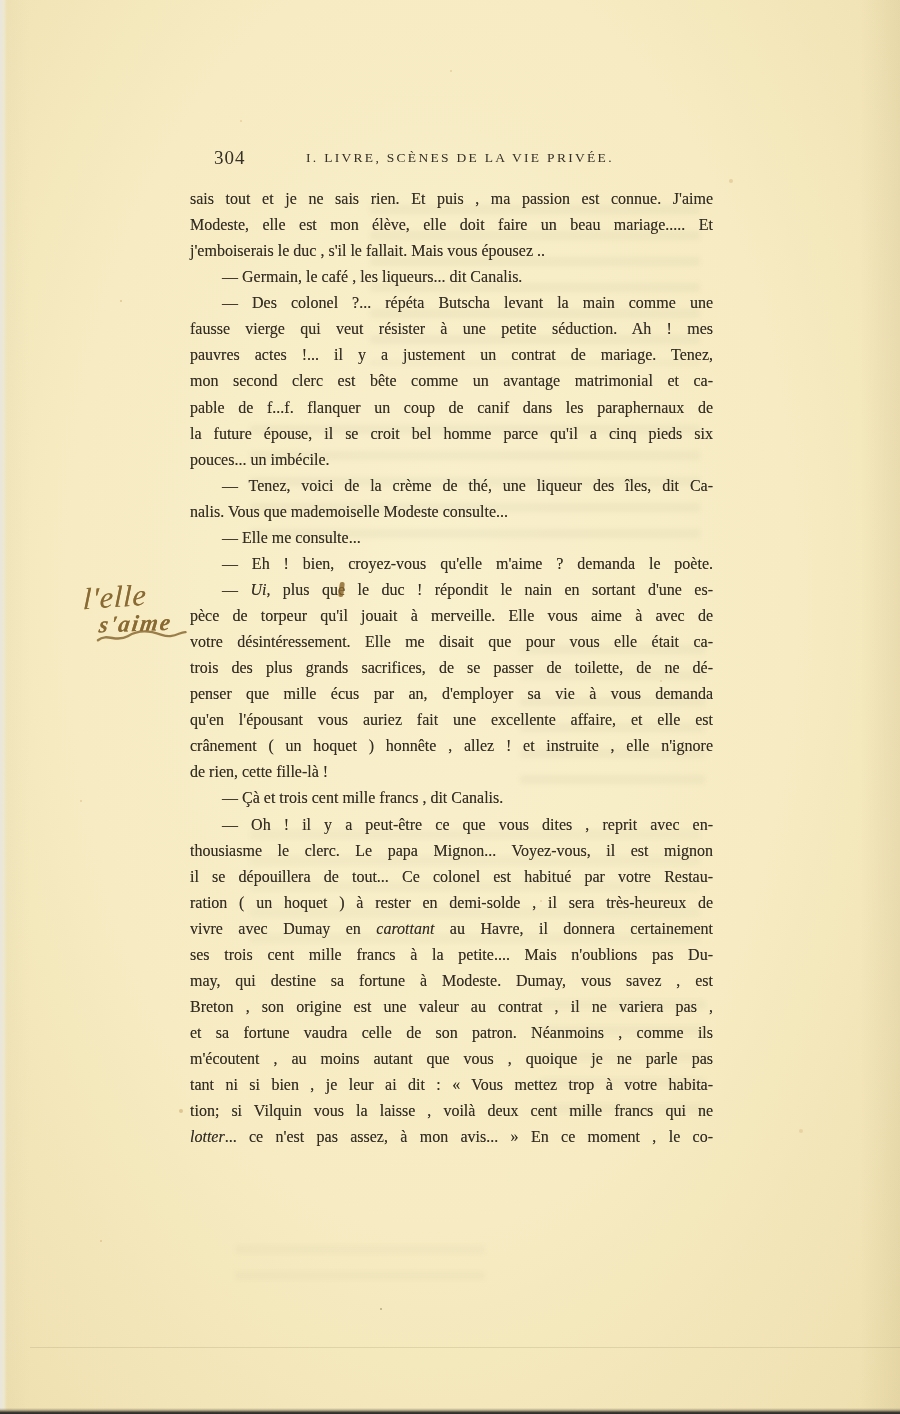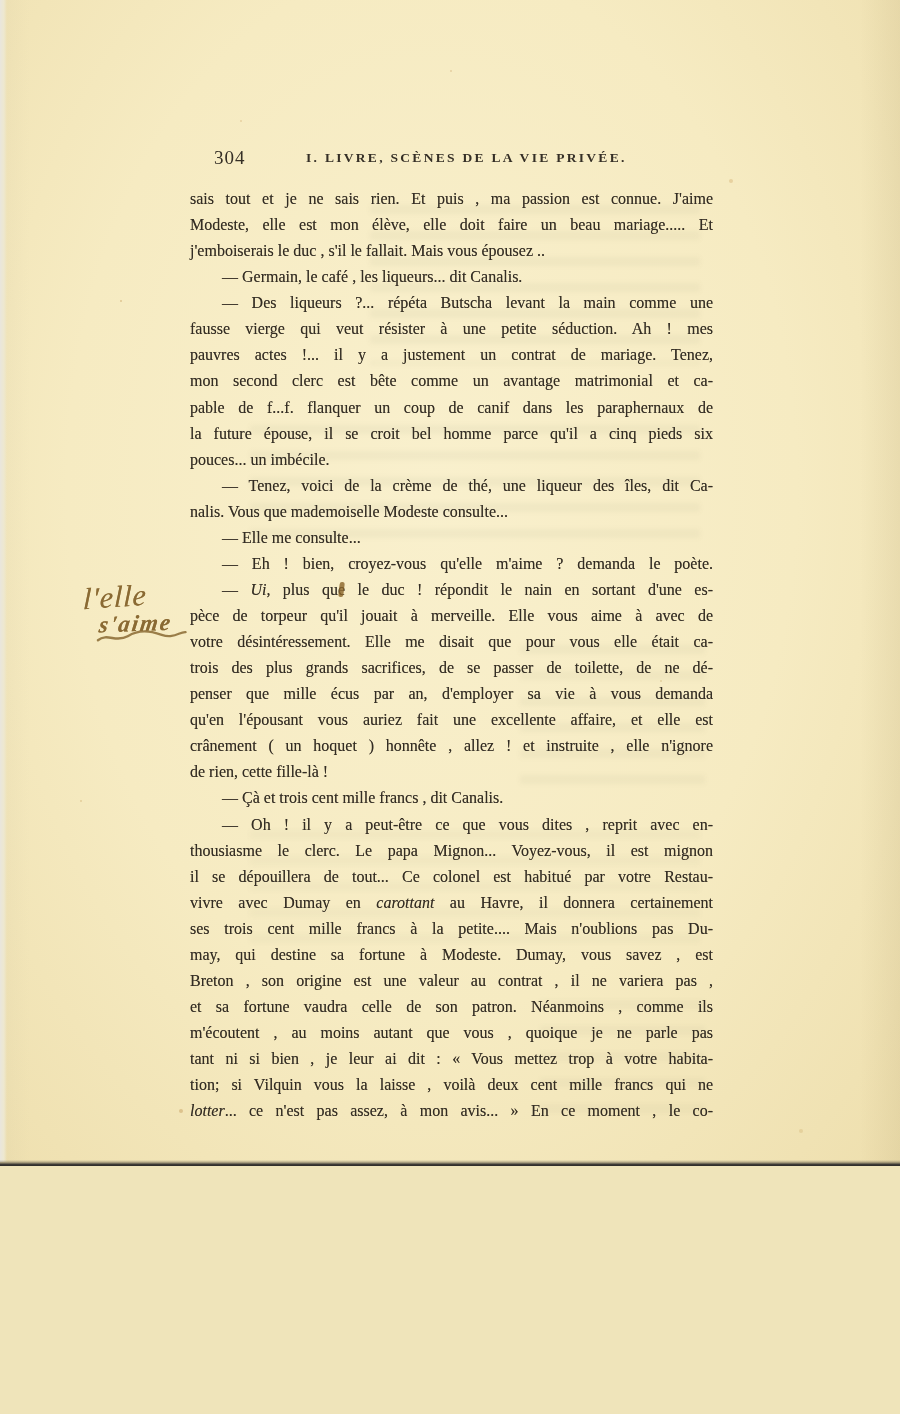--- a/index.html
+++ b/index.html
@@ -2,21 +2,21 @@
 <html><head>
 <meta charset="utf-8">
 <style>
   html,body{margin:0;padding:0;}
   body{
     width:900px;height:1414px;
     font-family:"Liberation Serif","DejaVu Serif",serif;
     background:#efe4ba;
   }
   .scan{
-    position:relative;width:900px;height:1166px;overflow:hidden;
+    position:relative;width:900px;height:1414px;overflow:hidden;
     background:
       linear-gradient(270deg, rgba(170,150,100,.14) 0px, rgba(170,150,100,0) 40px),
       linear-gradient(90deg, rgba(190,180,150,.10) 0px, rgba(190,180,150,0) 30px),
       radial-gradient(ellipse at 48% 42%, #f9f0cd 0%, #f6ebc2 55%, #eedfae 100%);
   }
   
   .edge-left{position:absolute;left:0;top:0;bottom:4px;width:7px;
     background:linear-gradient(90deg,#e9e6dd 0%,#eee8cf 55%,rgba(238,232,207,0) 100%);}
   .edge-bottom{position:absolute;left:0;right:0;bottom:0;height:6px;
     background:linear-gradient(180deg, rgba(120,110,85,0) 0%, rgba(120,110,85,.45) 35%, #3c3935 75%, #2c2a27 100%);}
@@ -34,21 +34,21 @@
   .g1{left:370px;top:205px;width:330px;height:160px;}
   .g2{left:250px;top:425px;width:450px;height:130px;}
   .g3{left:520px;top:645px;width:185px;height:140px;}
   .g4{left:250px;top:830px;width:450px;height:120px;opacity:.4;}
   .g5{left:540px;top:1000px;width:165px;height:120px;opacity:.45;}
   .g6{left:235px;top:1245px;width:250px;height:40px;opacity:.35;}
 
   
   .header-row{position:absolute;left:190px;top:146px;width:523px;height:24px;color:#352f26;}
   .page-num{position:absolute;left:24px;top:1px;font-size:19px;letter-spacing:1px;}
-  .running-header{position:absolute;left:116px;top:4px;font-size:13.5px;font-weight:bold;
+  .running-header{position:absolute;left:116px;top:4px;font-size:13.5px;font-weight:normal;
     letter-spacing:2.3px;white-space:nowrap;}
 
   
   .text-block{position:absolute;left:190px;top:186px;width:523px;color:#332d24;
     text-shadow:0 0 .4px rgba(60,50,35,.55);}
   .line{font-size:16px;line-height:26.06px;text-align:left;}
   .line.just{text-align:justify;text-align-last:justify;}
   .line.indent{padding-left:32px;}
   .it{font-style:italic;margin-top:44px;}
   .ink-mark{position:relative;}
@@ -87,21 +87,21 @@
     <svg class="ann-flourish" width="92" height="14" viewBox="0 0 92 14">
       <path d="M2 9 C 12 2, 20 13, 32 7 S 54 3, 66 8 S 84 6, 90 7" fill="none" stroke="#8a6a33" stroke-width="2.4" stroke-linecap="round" opacity="0.85"></path>
     </svg>
   </div>
 
   <div class="text-block">
       <div class="line just"><span>sais tout et je ne sais rien. Et puis , ma passion est connue. J'aime</span></div>
       <div class="line just"><span>Modeste, elle est mon élève, elle doit faire un beau mariage..... Et</span></div>
       <div class="line"><span>j'emboiserais le duc , s'il le fallait. Mais vous épousez ..</span></div>
       <div class="line indent"><span>— Germain, le café , les liqueurs... dit Canalis.</span></div>
-      <div class="line indent just"><span>— Des liqueurs ?... répéta Butscha levant la main comme une</span></div>
+      <div class="line indent just"><span>— Des colonel ?... répéta Butscha levant la main comme une</span></div>
       <div class="line just"><span>fausse vierge qui veut résister à une petite séduction. Ah ! mes</span></div>
       <div class="line just"><span>pauvres actes !... il y a justement un contrat de mariage. Tenez,</span></div>
       <div class="line just"><span>mon second clerc est bête comme un avantage matrimonial et ca-</span></div>
       <div class="line just"><span>pable de f...f. flanquer un coup de canif dans les paraphernaux de</span></div>
       <div class="line just"><span>la future épouse, il se croit bel homme parce qu'il a cinq pieds six</span></div>
       <div class="line"><span>pouces... un imbécile.</span></div>
       <div class="line indent just"><span>— Tenez, voici de la crème de thé, une liqueur des îles, dit Ca-</span></div>
       <div class="line"><span>nalis. Vous que mademoiselle Modeste consulte...</span></div>
       <div class="line indent"><span>— Elle me consulte...</span></div>
       <div class="line indent just"><span>— Eh ! bien, croyez-vous qu'elle m'aime ? demanda le poète.</span></div>
@@ -110,20 +110,21 @@
       <div class="line just"><span>votre désintéressement. Elle me disait que pour vous elle était ca-</span></div>
       <div class="line just"><span>trois des plus grands sacrifices, de se passer de toilette, de ne dé-</span></div>
       <div class="line just"><span>penser que mille écus par an, d'employer sa vie à vous demanda</span></div>
       <div class="line just"><span>qu'en l'épousant vous auriez fait une excellente affaire, et elle est</span></div>
       <div class="line just"><span>crânement ( un hoquet ) honnête , allez ! et instruite , elle n'ignore</span></div>
       <div class="line"><span>de rien, cette fille-là !</span></div>
       <div class="line indent"><span>— Çà et trois cent mille francs , dit Canalis.</span></div>
       <div class="line indent just"><span>— Oh ! il y a peut-être ce que vous dites , reprit avec en-</span></div>
       <div class="line just"><span>thousiasme le clerc. Le papa Mignon... Voyez-vous, il est mignon</span></div>
       <div class="line just"><span>il se dépouillera de tout... Ce colonel est habitué par votre Restau-</span></div>
+      <div class="line just"><span>ration ( un hoquet ) à rester en demi-solde , il sera très-heureux de</span></div>
       <div class="line just"><span>vivre avec Dumay en </span><span class="it">carottant</span><span> au Havre, il donnera certainement</span></div>
       <div class="line just"><span>ses trois cent mille francs à la petite.... Mais n'oublions pas Du-</span></div>
       <div class="line just"><span>may, qui destine sa fortune à Modeste. Dumay, vous savez , est</span></div>
       <div class="line just"><span>Breton , son origine est une valeur au contrat , il ne variera pas ,</span></div>
       <div class="line just"><span>et sa fortune vaudra celle de son patron. Néanmoins , comme ils</span></div>
       <div class="line just"><span>m'écoutent , au moins autant que vous , quoique je ne parle pas</span></div>
       <div class="line just"><span>tant ni si bien , je leur ai dit : « Vous mettez trop à votre habita-</span></div>
       <div class="line just"><span>tion; si Vilquin vous la laisse , voilà deux cent mille francs qui ne</span></div>
       <div class="line just"><span class="it">lotter</span><span>... ce n'est pas assez, à mon avis... » En ce moment , le co-</span></div>
     </div>

